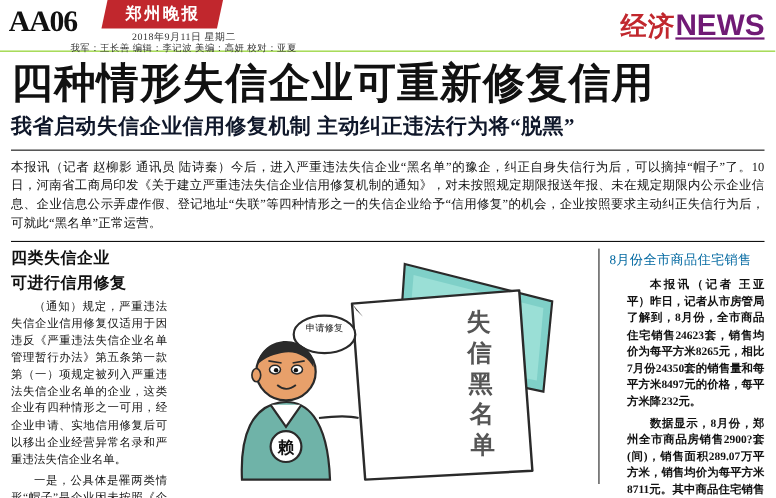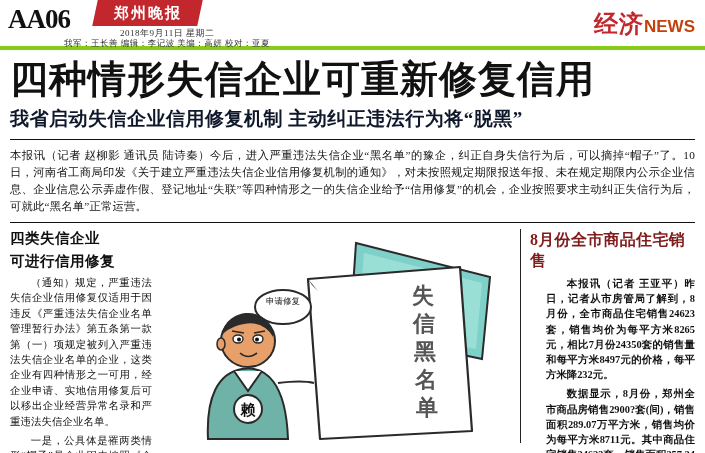--- a/index.html
+++ b/index.html
@@ -19,21 +19,21 @@
     position: relative;
     width: 705px;
     height: 453px;
     background: #fff;
   }
 
   
   .masthead {
     position: relative;
     height: 46px;
-    border-bottom: 4px solid #84cc16;
+    border-bottom: 1px solid #84cc16;
   }
   .page-num {
     position: absolute;
     left: 8px;
     top: 4px;
     font-family: "Liberation Serif", serif;
     font-weight: bold;
     font-size: 27px;
     letter-spacing: -1px;
     color: #111;
@@ -74,24 +74,25 @@
   .section-name {
     position: absolute;
     right: 10px;
     top: 8px;
     font-size: 24px;
     font-weight: bold;
     color: #c1272d;
     letter-spacing: 1px;
   }
   .section-name .en {
-    color: #c2410c;
+    color: #701a75;
     font-family: "Liberation Sans", sans-serif;
-    font-size: 17px;
+    font-size: 27px;
     letter-spacing: 0;
+    text-decoration: underline;
   }
 
   
   .headline-wrap {
     padding: 10px 10px 0 10px;
   }
   .headline {
     font-family: Liberation Mono, monospace;
     font-weight: bold;
     font-size: 38px;
@@ -130,21 +131,21 @@
     margin: 7px 10px 0 10px;
     height: 1px;
     background: #111;
   }
 
   
   .body-area {
     position: relative;
     margin: 6px 10px 0 10px;
     display: flex;
-    gap: 0;
+    gap: 12px;
     height: 214px;
   }
   .col-left {
     width: 150px;
     flex: 0 0 150px;
     padding-right: 8px;
     box-sizing: border-box;
   }
   .col-mid {
     width: 360px;
@@ -169,25 +170,25 @@
   .col-text {
     font-size: 10.4px;
     line-height: 15.4px;
     text-align: justify;
     color: #111;
     letter-spacing: 0.1px;
   }
   .col-text p { margin: 0 0 4px 0; text-indent: 2em; }
 
   .right-title {
-    font-weight: bold;
-    font-size: 16px;
+    font-weight: normal;
+    font-size: 12px;
     line-height: 21px;
     letter-spacing: 0.3px;
-    color: #7f1d1d;
+    color: #0369a1;
     margin-bottom: 5px;
   }
   .right-text {
     font-size: 10.4px;
     line-height: 15.2px;
     text-align: justify;
     color: #111;
   }
   .right-text p { margin: 0 0 4px 16px; text-indent: 2em; font-weight: bold; }
 

